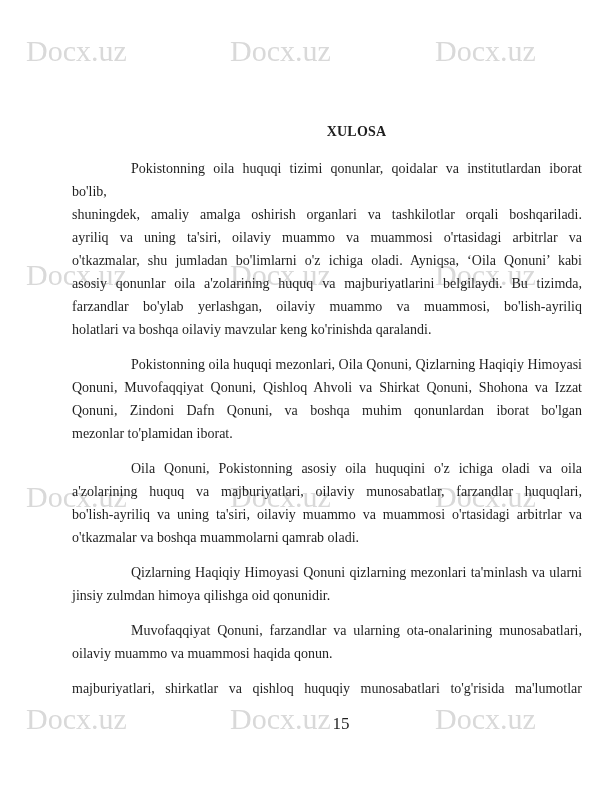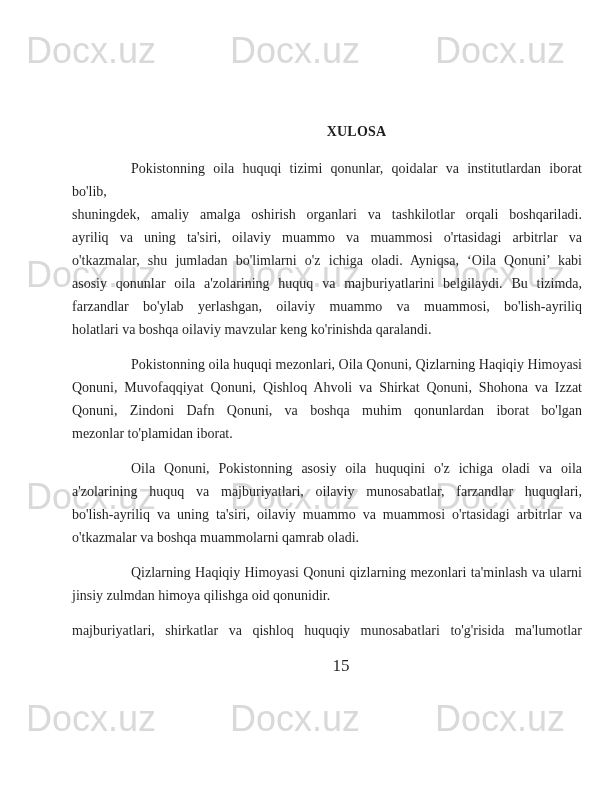--- a/index.html
+++ b/index.html
@@ -9,22 +9,22 @@
     width: 612px;
     height: 792px;
     background: #ffffff;
     overflow: hidden;
     font-family: "Liberation Serif", serif;
   }
   
   .wm-layer { position: absolute; inset: 0; z-index: 0; }
   .wm {
     position: absolute;
-    font-family: Liberation Sans, sans-serif;
-    font-size: 36px;
+    font-family: Liberation Serif, serif;
+    font-size: 30px;
     line-height: 40px;
     font-weight: 400;
     color: var(--wm-color, #d9d9d9);
     white-space: nowrap;
     user-select: none;
   }
   .r1 { top: 31px; }  .r2 { top: 255px; }  .r3 { top: 477px; }  .r4 { top: 699px; }
   .c1 { left: 26px; } .c2 { left: 230px; } .c3 { left: 435px; }
 
   
@@ -109,20 +109,24 @@
       <div class="line">a'zolarining huquq va majburiyatlari, oilaviy munosabatlar, farzandlar huquqlari,</div>
       <div class="line">bo'lish-ayriliq va uning ta'siri, oilaviy muammo va muammosi o'rtasidagi arbitrlar va</div>
       <div class="line last">o'tkazmalar va boshqa muammolarni qamrab oladi.</div>
     </div>
 
     <div class="para">
       <div class="line first">Qizlarning Haqiqiy Himoyasi Qonuni qizlarning mezonlari ta'minlash va ularni</div>
       <div class="line last">jinsiy zulmdan himoya qilishga oid qonunidir.</div>
     </div>
 
+    <div class="para">
+      <div class="line first">Muvofaqqiyat Qonuni, farzandlar va ularning ota-onalarining munosabatlari,</div>
+      <div class="line last">oilaviy muammo va muammosi haqida qonun.</div>
+    </div>
 
     <div class="para">
       <div class="line">majburiyatlari, shirkatlar va qishloq huquqiy munosabatlari to'g'risida ma'lumotlar</div>
     </div>
 
     <div class="page-number">15</div>
 
   </div>
 </div>
 

